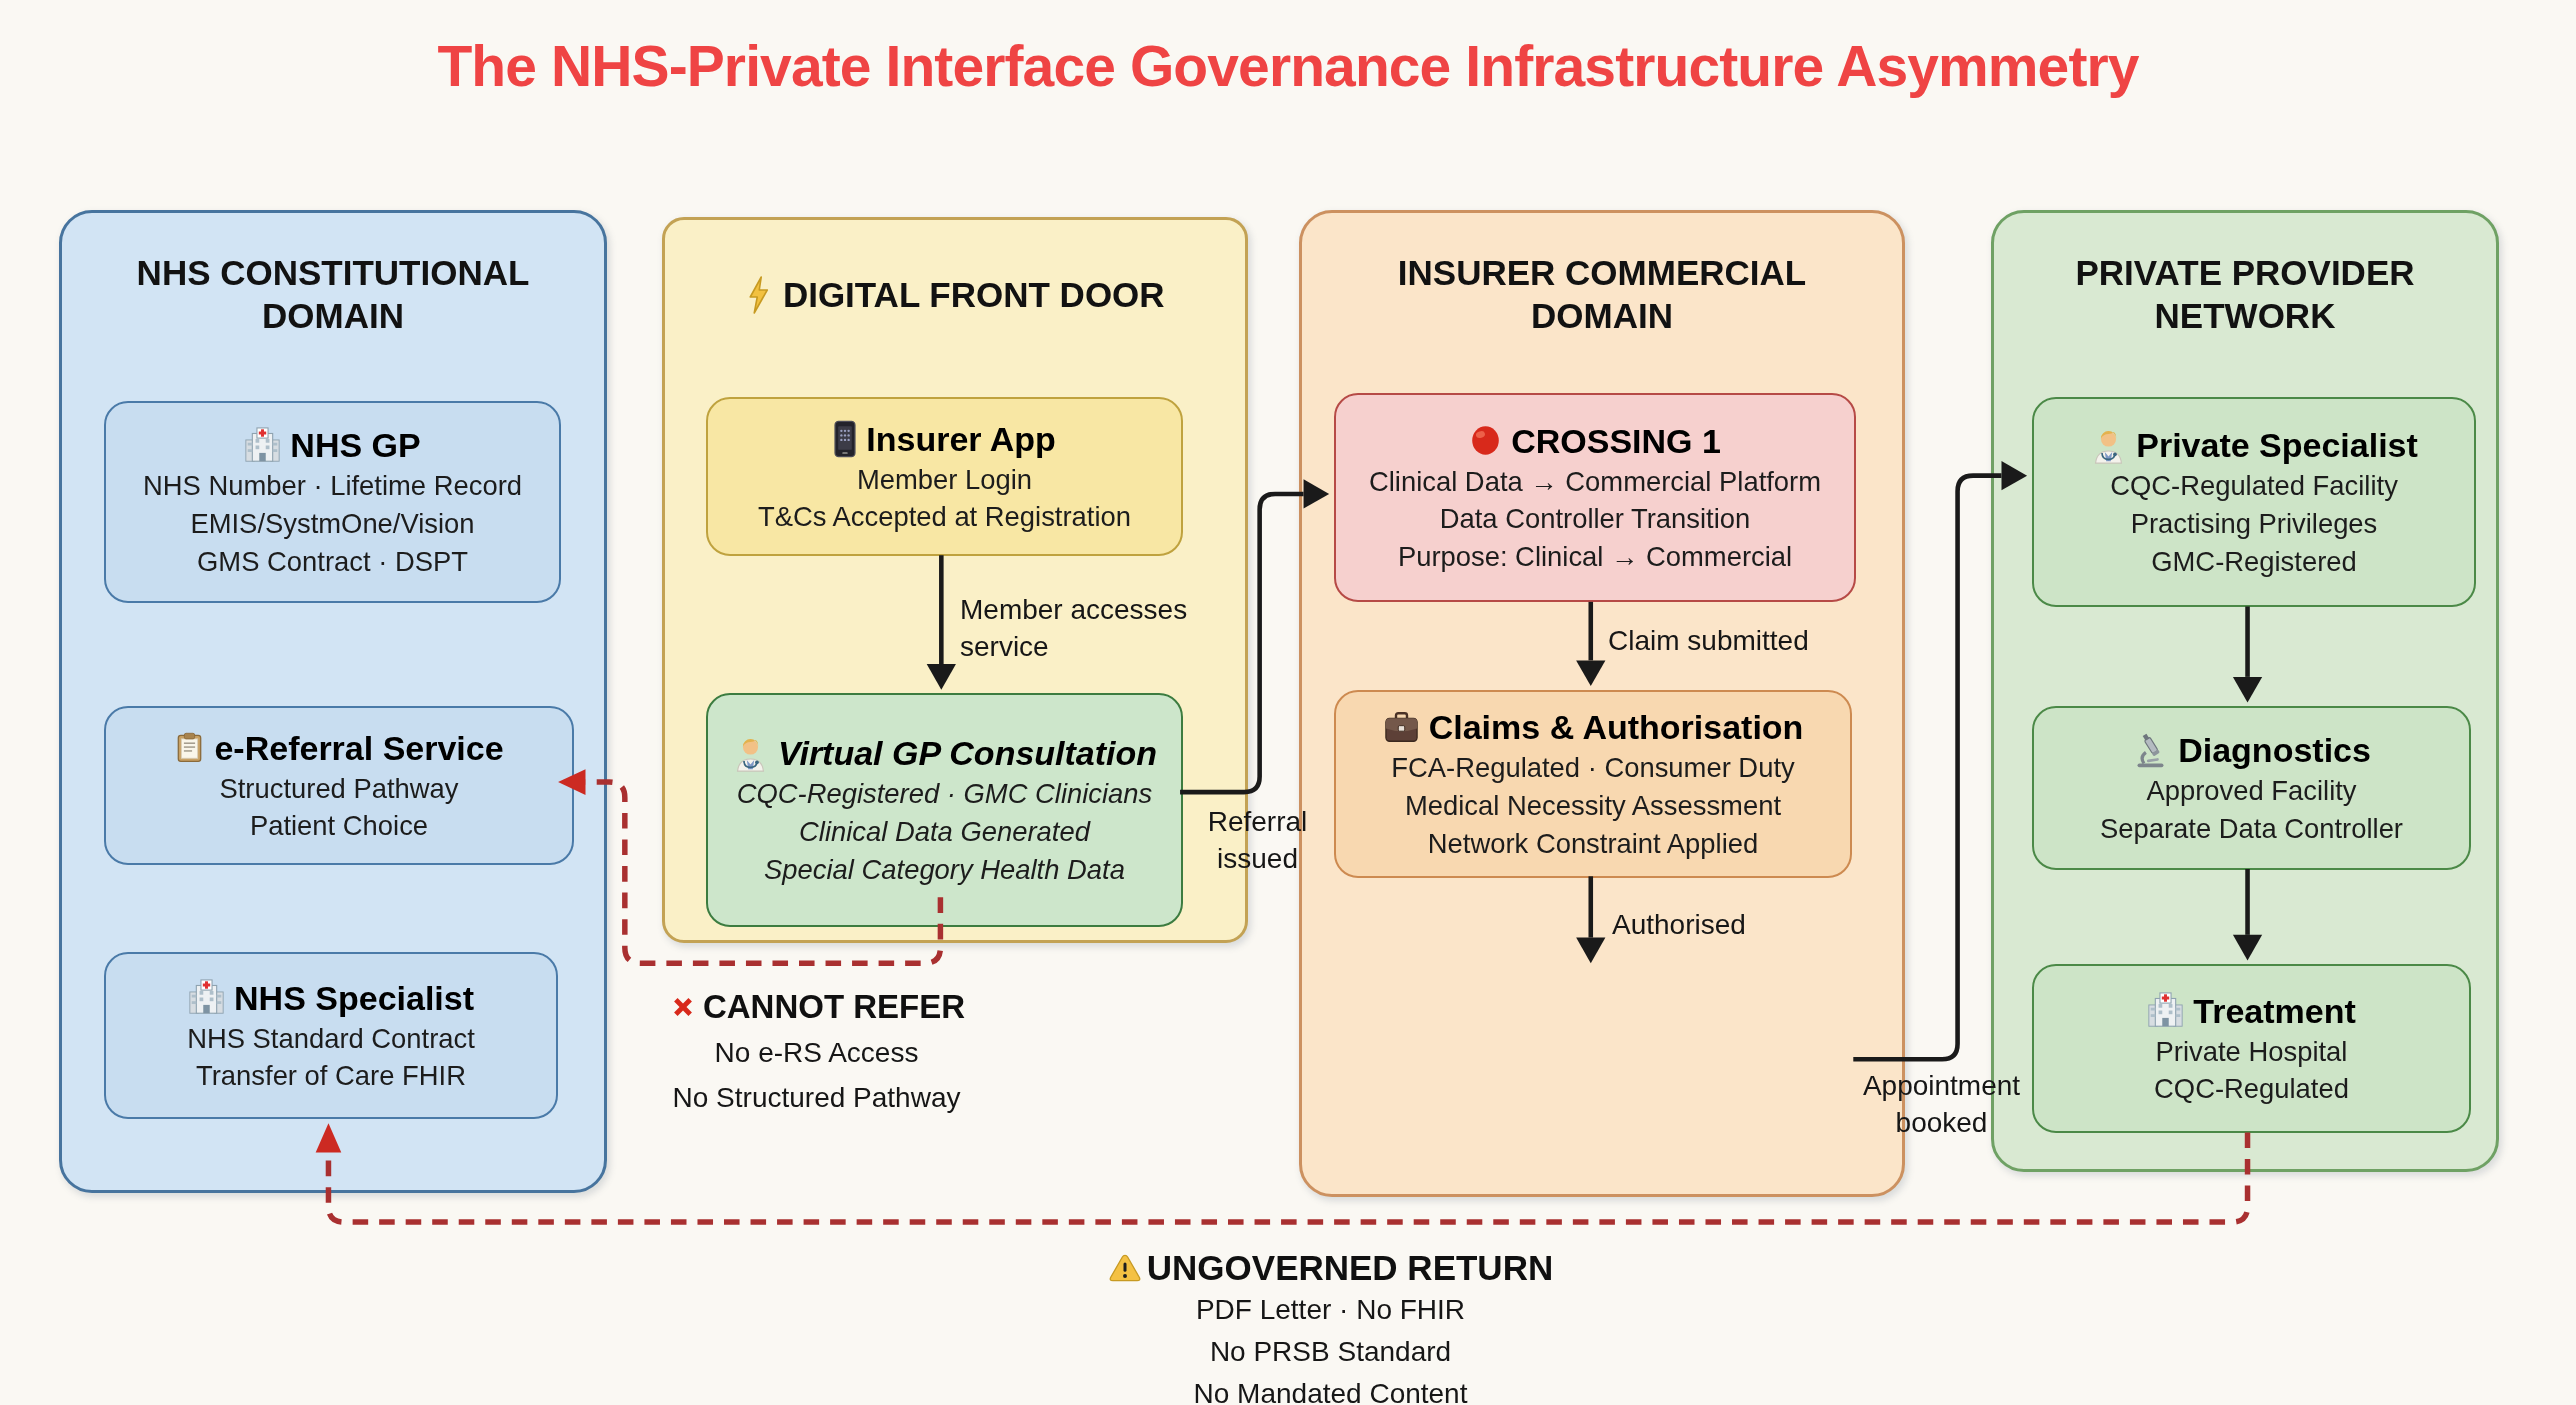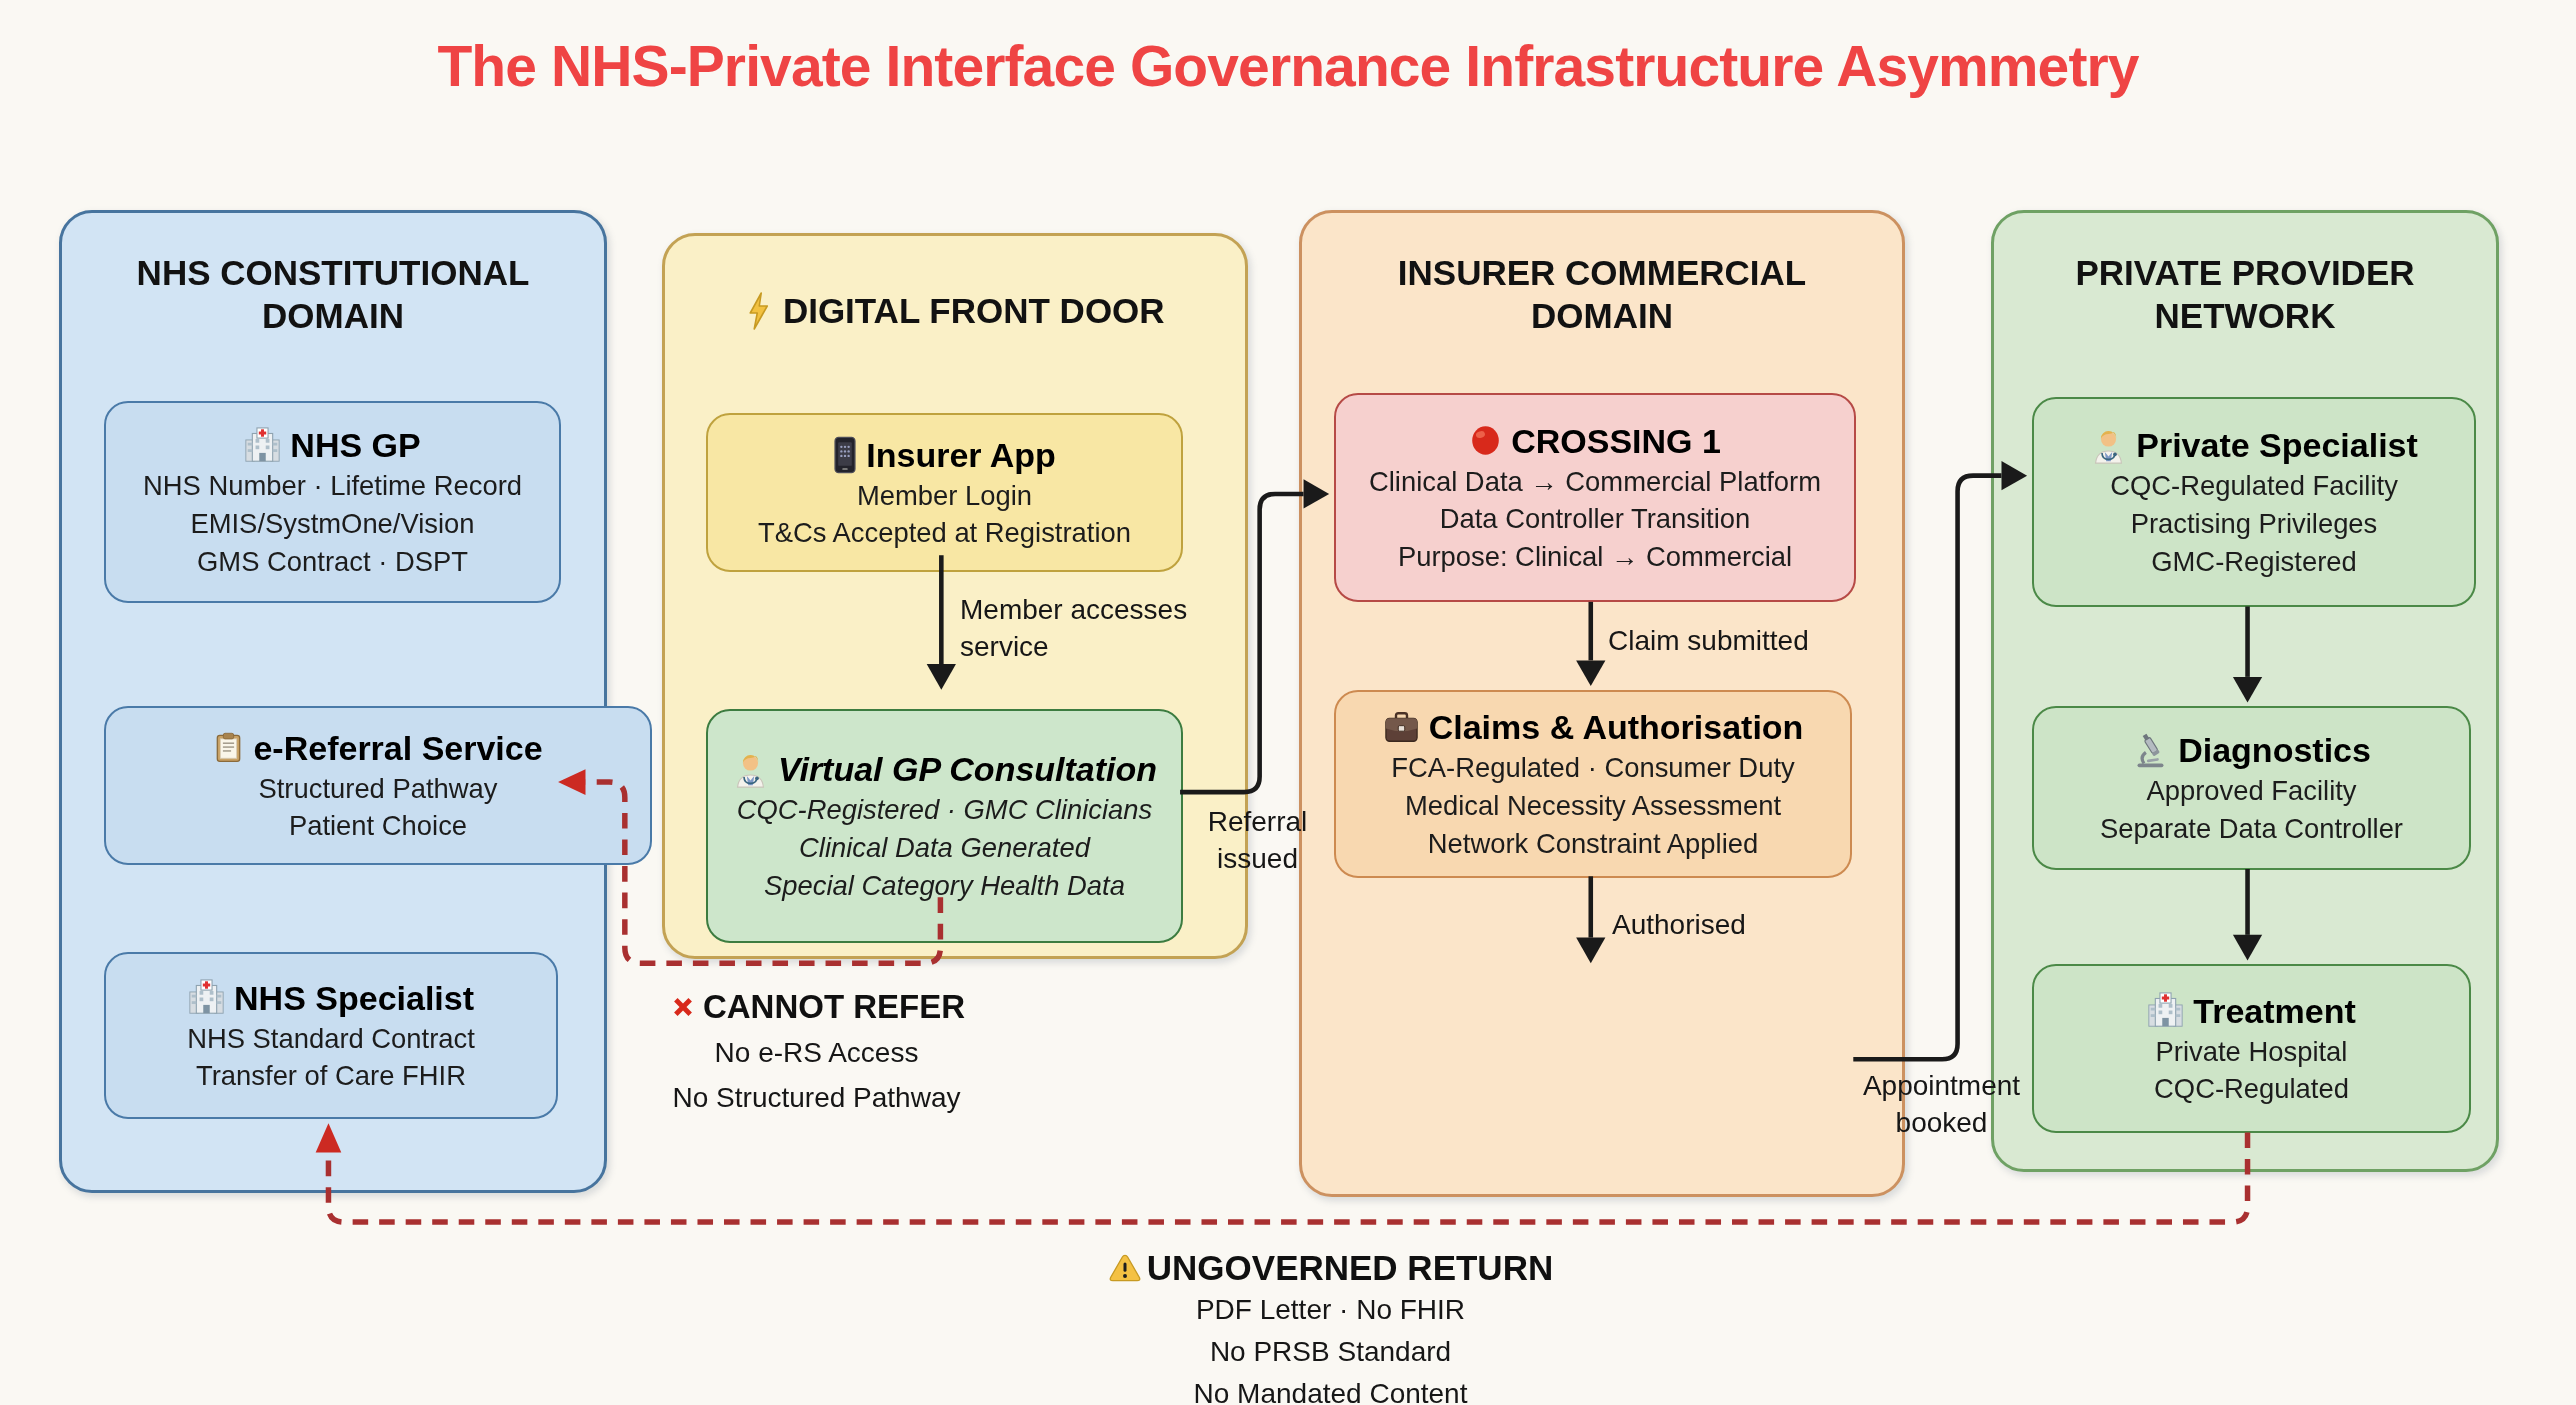--- a/index.html
+++ b/index.html
@@ -57,21 +57,21 @@
               <rect x="31" y="24" width="5" height="3" fill="#aebfca"></rect>
             </svg>
         </span>
         <span>NHS GP</span>
       </div>
       <div class="node-line">NHS Number · Lifetime Record</div>
       <div class="node-line">EMIS/SystmOne/Vision</div>
       <div class="node-line">GMS Contract · DSPT</div>
     </div>
 
-    <div class="node" style="left:42px;top:493px;width:548px;height:159px;background:#c8ddf0;border-color:#4a7aa8;">
+    <div class="node" style="left:42px;top:493px;width:470px;height:159px;background:#c8ddf0;border-color:#4a7aa8;">
       <div class="node-title">
         <span class="ic">
           <svg viewBox="0 0 36 36" width="31" height="31">
               <rect x="5" y="4" width="26" height="30" rx="3" fill="#c8a165" stroke="#8a6a3b" stroke-width="1.5"></rect>
               <rect x="8.5" y="8" width="19" height="22.5" fill="#faf6ea" stroke="#d8cdb6"></rect>
               <rect x="12" y="1.5" width="12" height="6.5" rx="2" fill="#a8834e" stroke="#8a6a3b"></rect>
               <line x1="11.5" y1="13" x2="24.5" y2="13" stroke="#9b9383" stroke-width="1.6"></line>
               <line x1="11.5" y1="17.5" x2="24.5" y2="17.5" stroke="#9b9383" stroke-width="1.6"></line>
               <line x1="11.5" y1="22" x2="21" y2="22" stroke="#9b9383" stroke-width="1.6"></line>
             </svg>
@@ -103,21 +103,21 @@
               <rect x="31" y="24" width="5" height="3" fill="#aebfca"></rect>
             </svg>
         </span>
         <span>NHS Specialist</span>
       </div>
       <div class="node-line">NHS Standard Contract</div>
       <div class="node-line">Transfer of Care FHIR</div>
     </div>
   </section>
 
-  <section class="col" style="left:662px;top:233px;width:580px;height:720px;background:#faf0c7;border-color:#c3a254;">
+  <section class="col" style="left:662px;top:217px;width:580px;height:720px;background:#faf0c7;border-color:#c3a254;border-radius:22px;">
     <header class="col-header" style="top:53px;">
       <div class="hrow">
         <span class="ic">
           <svg viewBox="0 0 26 40" width="26.5" height="40">
               <path d="M16 2 L5 22 h7 L9 38 L22 15 h-8 z" fill="#f2c140" stroke="#c79a22" stroke-width="1.6" stroke-linejoin="round"></path>
             </svg>
         </span>
         <span>DIGITAL FRONT DOOR</span>
       </div>
     </header>

